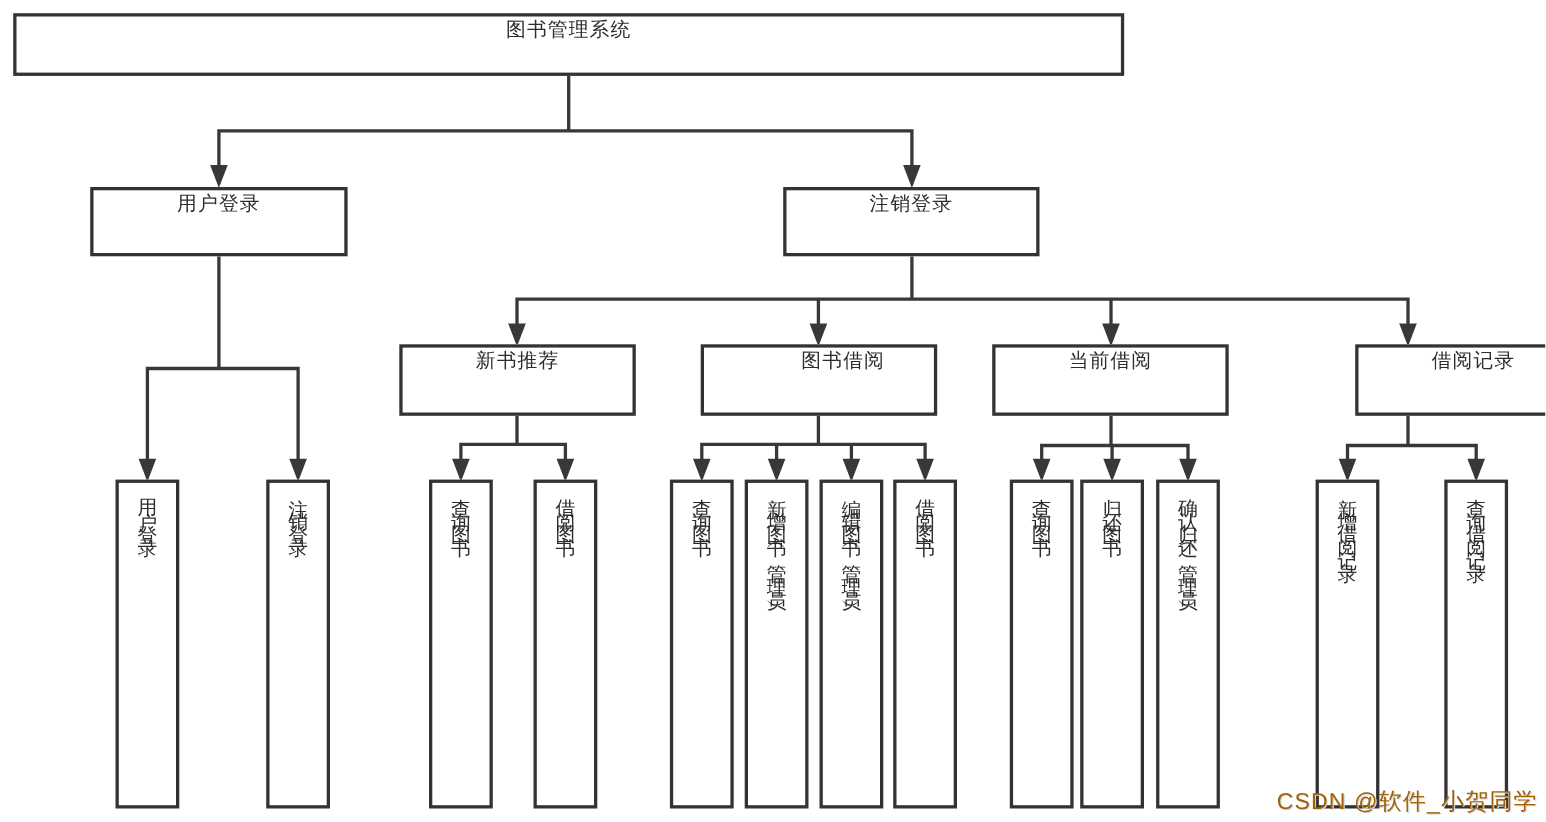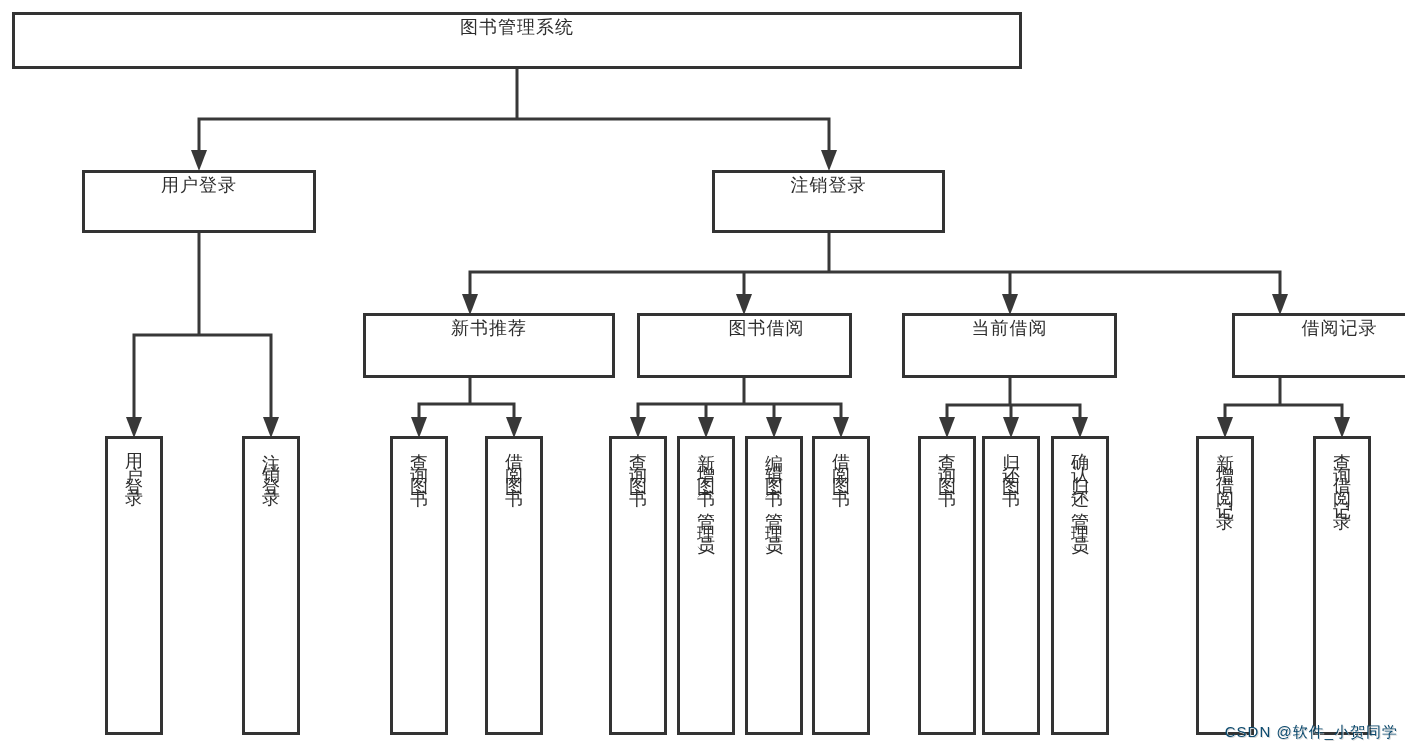--- a/index.html
+++ b/index.html
@@ -34,22 +34,22 @@
   .vbox .vtext {
     writing-mode: vertical-rl;
     letter-spacing: 12px;
     line-height: 1;
     white-space: nowrap;
   }
   .watermark {
     position: absolute;
     right: 7px;
     bottom: 5px;
-    font-size: 15px;
-    color: #0c4a6e;
+    font-size: 21px;
+    color: #a16207;
     letter-spacing: 1px;
     z-index: 5;
     text-shadow: 1px 1px 0 #d9d9d9;
   }
 </style>
 </head>
 <body>
 
 <div class="canvas">
 
@@ -107,21 +107,21 @@
     <span>图书管理系统</span>
   </div>
 
   <div class="box hbox" style="left:82px; top:170px; width:234px; height:63px;">
     <span>用户登录</span>
   </div>
   <div class="box hbox" style="left:712px; top:170px; width:233px; height:63px;">
     <span>注销登录</span>
   </div>
 
-  <div class="box hbox" style="left:363px; top:313px; width:252px; height:65px;">
+  <div class="box hbox" style="left:363px; top:313px; width:215px; height:65px;">
     <span>新书推荐</span>
   </div>
   <div class="box hbox" style="left:637px; top:313px; width:215px; height:65px;padding-left:44px;">
     <span>图书借阅</span>
   </div>
   <div class="box hbox" style="left:902px; top:313px; width:215px; height:65px;">
     <span>当前借阅</span>
   </div>
   <div class="box hbox" style="left:1232px; top:313px; width:215px; height:65px;">
     <span>借阅记录</span>

